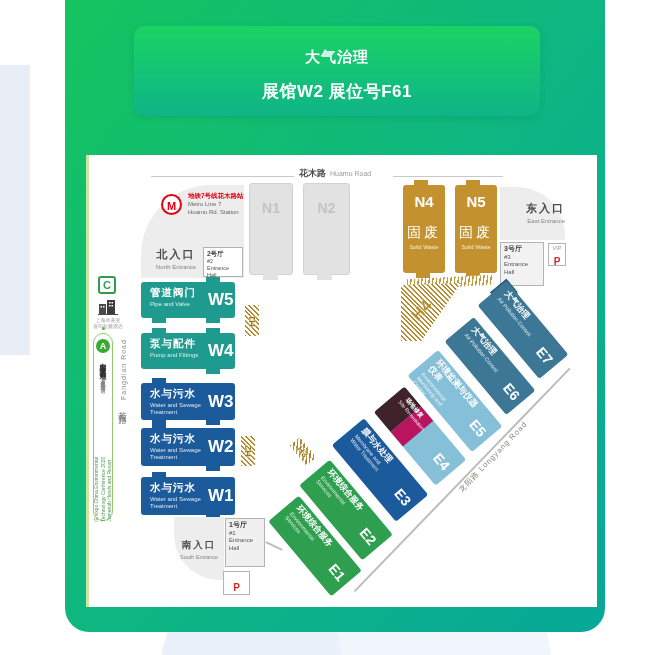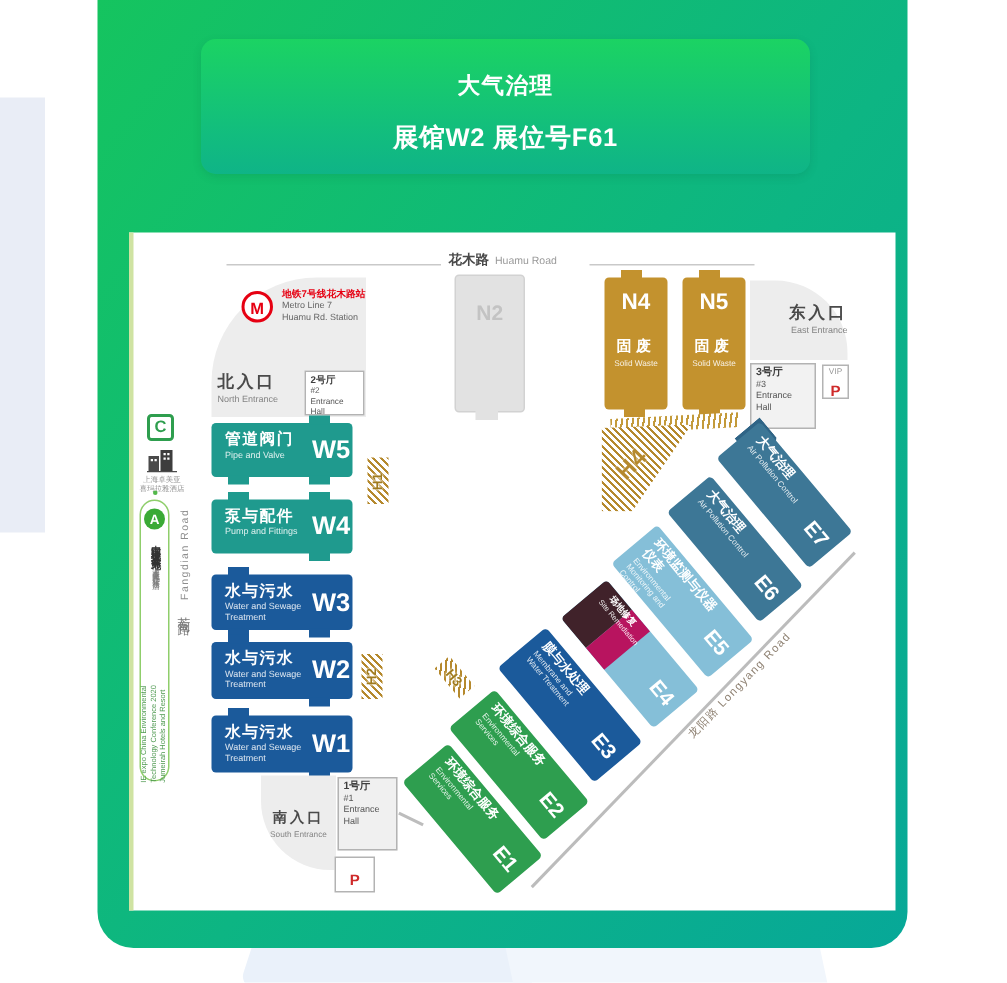--- a/index.html
+++ b/index.html
@@ -50,21 +50,21 @@
   .whall .hid{font-size:17px}
   .nub{width:14px;height:6px;background:inherit}
   .nt{top:-5px;left:11px}.nt2{top:-5px;right:15px}
   .nb{bottom:-5px;left:11px}.nb2{bottom:-5px;right:15px}
   .nhall{border-radius:3px}
   .ngrey{background:#e2e2e2;border:1px solid #d2d2d2;text-align:center}
   .ngrey .gid{position:static;display:block;font-size:14px;font-weight:700;color:#c3c3c3;margin-top:16px}
   .ngrey:after{content:"";position:absolute;width:15px;height:6px;background:#e2e2e2;bottom:-6px;left:13px}
   .ngold{text-align:center;color:#fff}
   .ngold .gid{position:static;display:block;font-size:15px;font-weight:700;margin-top:8px}
-  .ngold .zh{position:static;display:block;font-size:10px;font-weight:700;letter-spacing:3px;margin-top:14px}
+  .ngold .zh{position:static;display:block;font-size:14px;font-weight:400;letter-spacing:3px;margin-top:14px}
   .ngold .en{position:static;display:block;font-size:5.5px;opacity:.85;margin-top:2px}
   .ehall{transform:rotate(50deg);padding:3px 6px 3px 8px}
   .ehall .zh{font-size:8.5px;line-height:1.15}
   .ehall .en{font-size:5.5px;width:52px;line-height:1.1;margin-top:1px}
   .ehall .hid{font-size:14px}
   .band{top:0;height:100%}
   .e4txt{left:1%;top:3px;width:46%;text-align:center;z-index:2;color:#fff}
   .e4txt .zh{position:static;display:block;font-size:6px;font-weight:700}
   .e4txt .en{position:static;display:block;font-size:5px;opacity:.9}
   
@@ -121,30 +121,33 @@
     </div>
     <div class="rline" style="left:304px;top:21px;width:110px"></div>
 
     <div class="plaza" style="left:52px;top:30px;width:103px;height:93px;border-radius:70px 0 0 0"></div>
     <div class="metro-ring" style="left:72px;top:39px"><span>M</span></div>
     <div class="mtxt" style="left:99px;top:37px;width:80px">
       <span class="r">地铁7号线花木路站</span>
       <span class="g">Metro Line 7</span>
       <span class="g">Huamu Rd. Station</span>
     </div>
-    <div style="left:56px;top:92px;width:62px;text-align:left">
+    <div style="left:56px;top:92px;width:62px;text-align:center">
       <span class="pz" style="position:static;display:block;font-size:11px;font-weight:700;color:#4a4a4a;letter-spacing:2px">北入口</span>
       <span class="pe" style="position:static;display:block;font-size:6px;color:#848484;margin-top:2px">North Entrance</span>
     </div>
     <div class="ebox" style="left:114px;top:92px;width:40px;height:30px">
       <span class="l1" style="font-size:6.5px">2号厅</span>
       <span class="l2" style="font-size:5.5px">#2</span>
       <span class="l3" style="font-size:5.5px">Entrance Hall</span>
     </div>
 
+    <div class="nhall ngrey" style="left:160px;top:28px;width:44px;height:92px">
+        <span class="gid">N1</span>
+      </div>
     <div class="nhall ngrey" style="left:214px;top:28px;width:47px;height:92px">
         <span class="gid">N2</span>
       </div>
     <div class="nhall ngold" style="left: 314px; top: 30px; width: 42px; height: 88px; background-color: rgb(195, 146, 46);">
       <span class="gid">N4</span>
       <span class="zh">固废</span>
       <span class="en">Solid Waste</span>
       <i class="nub nt" style="position:absolute"></i>
         <i class="nub nb2" style="position:absolute"></i>
     </div>

